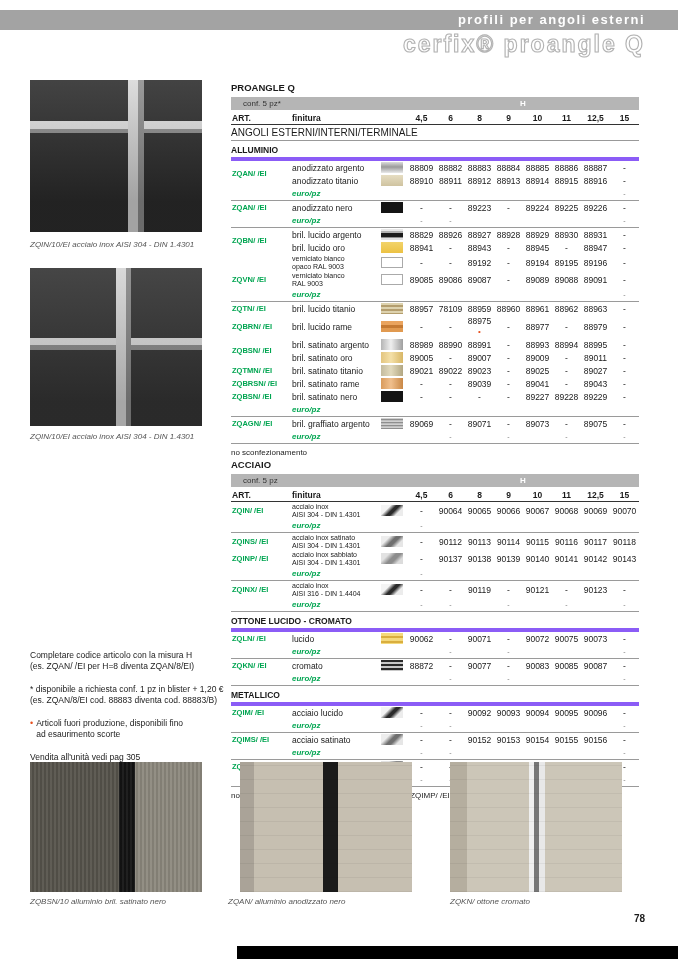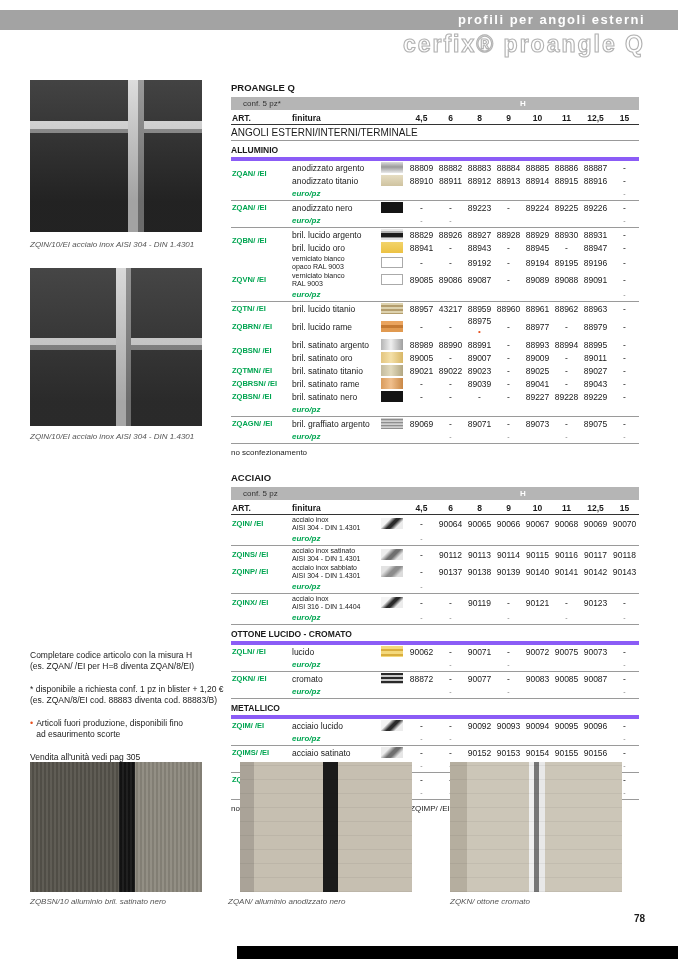--- a/index.html
+++ b/index.html
@@ -44,21 +44,21 @@
   .caption-b{position:absolute;top:897px;width:200px;font-size:8px;font-style:italic;color:#555;}
   #captionB1{left:30px;} #captionB2{left:228px;} #captionB3{left:450px;}
   
   .notes{position:absolute;left:30px;top:650px;width:208px;font-size:8.5px;line-height:11px;color:#222;}
   .notes p{margin:0 0 12px;white-space:pre-line;}
   .note-flag{display:flex;gap:3px;}
   .bullet-red{color:#e8501e;font-size:9px;line-height:11px;}
   
   .catalog{position:absolute;left:231px;top:82px;width:408px;}
   .tbl-title{font-weight:bold;font-size:9.5px;margin:0 0 4px;}
-  .tbl-title.second{margin-top:13px;}
+  .tbl-title.second{}
   .conf-bar{position:relative;background:#b5b5b5;height:13px;font-size:8px;line-height:13px;
     color:#333;padding-left:12px;box-sizing:border-box;margin-bottom:1px;}
   .conf-bar .h{position:absolute;left:176px;width:232px;text-align:center;color:#fff;font-weight:bold;top:0;}
   table.cat{width:408px;border-collapse:collapse;table-layout:fixed;font-size:8.5px;color:#1a1a1a;}
   table.cat td{padding:1px 1px;height:11px;line-height:10px;vertical-align:middle;overflow:hidden;}
   tr.cols td{font-weight:bold;border-bottom:1px solid #333;}
   tr.cols td.val{text-align:center;}
   tr.subhead td{border-bottom:1px solid #999;font-size:10px;padding:2px 0;}
   tbody.sect td{font-weight:bold;border-bottom:4px solid #8b5cf6;padding:3px 0 2px;}
   tbody.group{border-bottom:1px solid #9a9a9a;}
@@ -296,21 +296,21 @@
         </tr>
       </tbody>
       <tbody class="group">
         <tr>
           <td class="art">ZQTN/ /EI</td>
           <td class="fin">bril. lucido titanio</td>
           <td>
             <div class="swatch sw-luctitanio"></div>
           </td>
           <td class="val">88957</td>
-          <td class="val">43217</td>
+          <td class="val">78109</td>
           <td class="val">88959</td>
           <td class="val">88960</td>
           <td class="val">88961</td>
           <td class="val">88962</td>
           <td class="val">88963</td>
           <td class="val">-</td>
         </tr>
         <tr>
           <td class="art">ZQBRN/ /EI</td>
           <td class="fin">bril. lucido rame</td>

